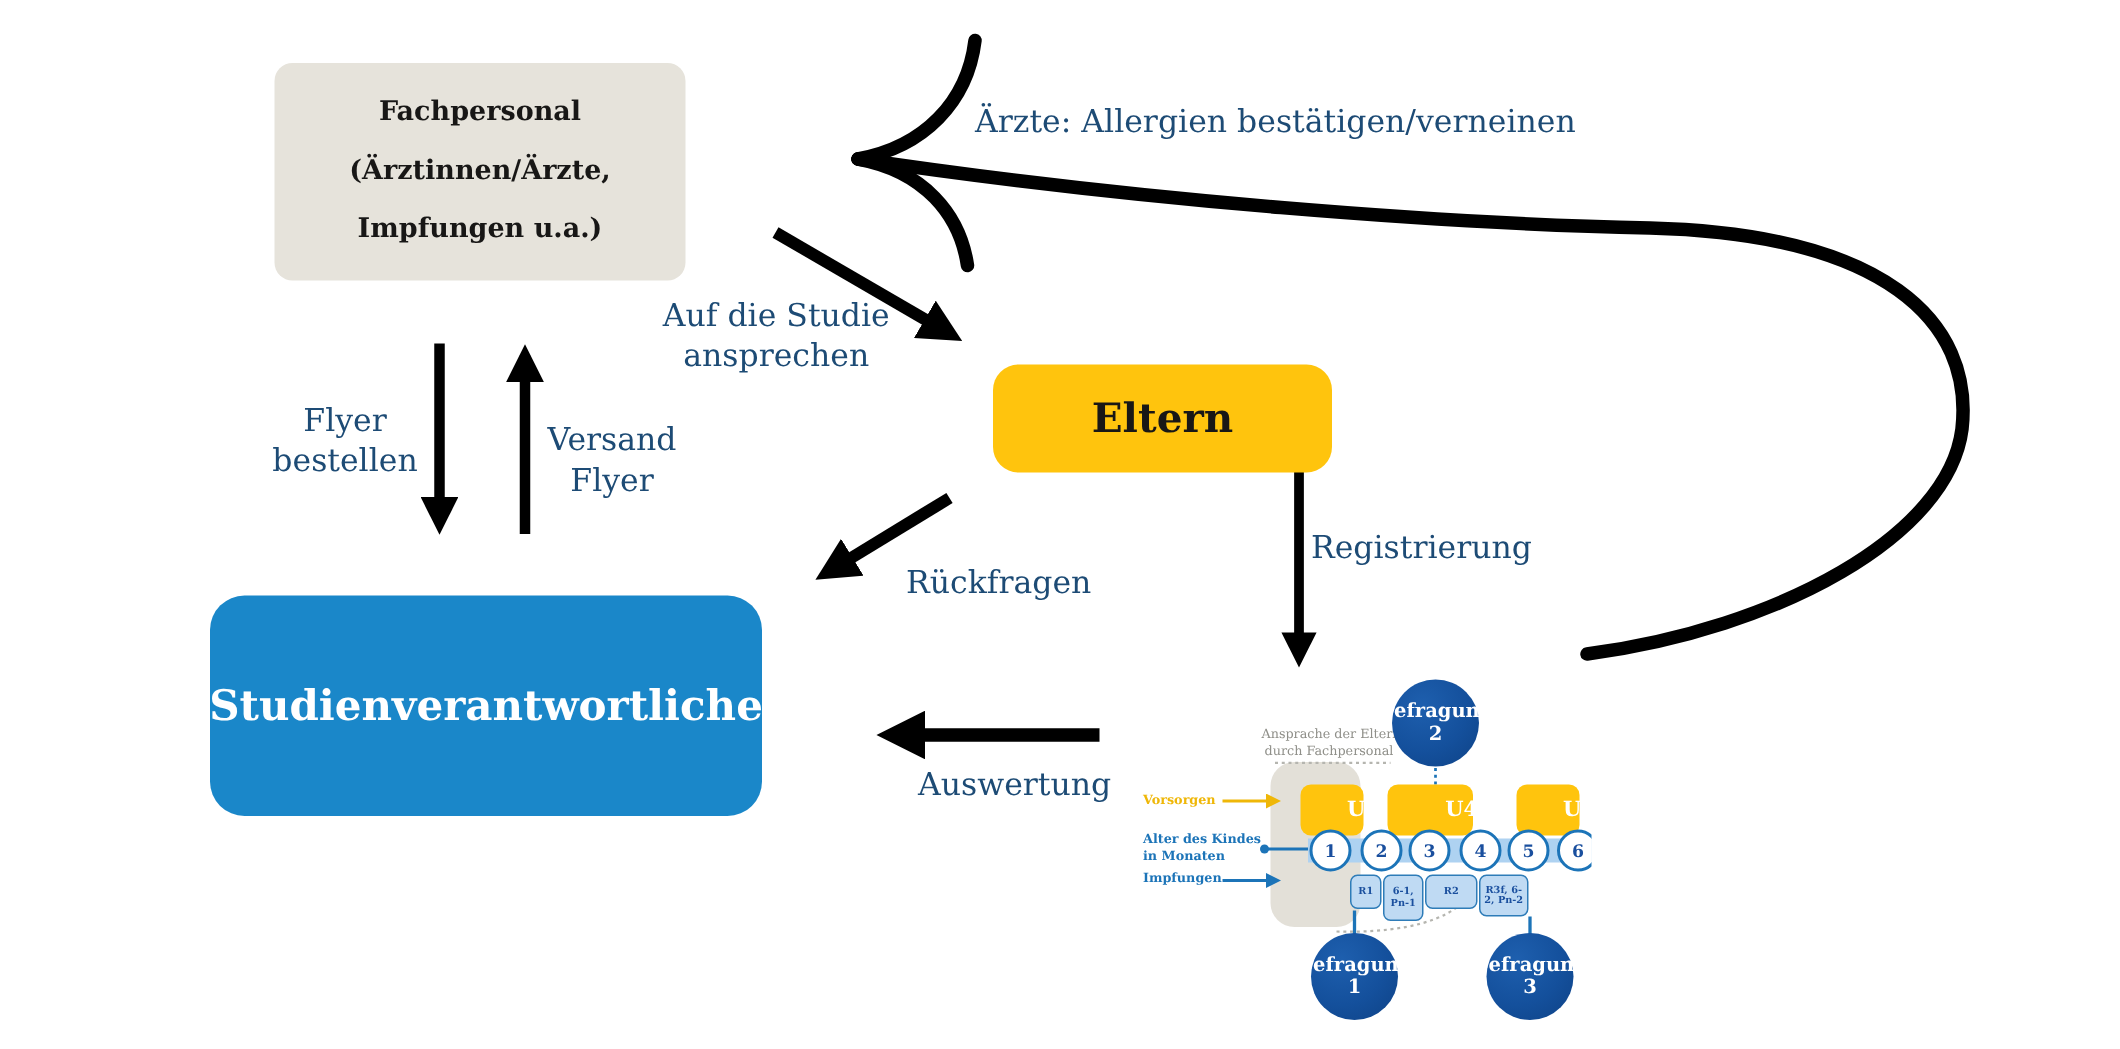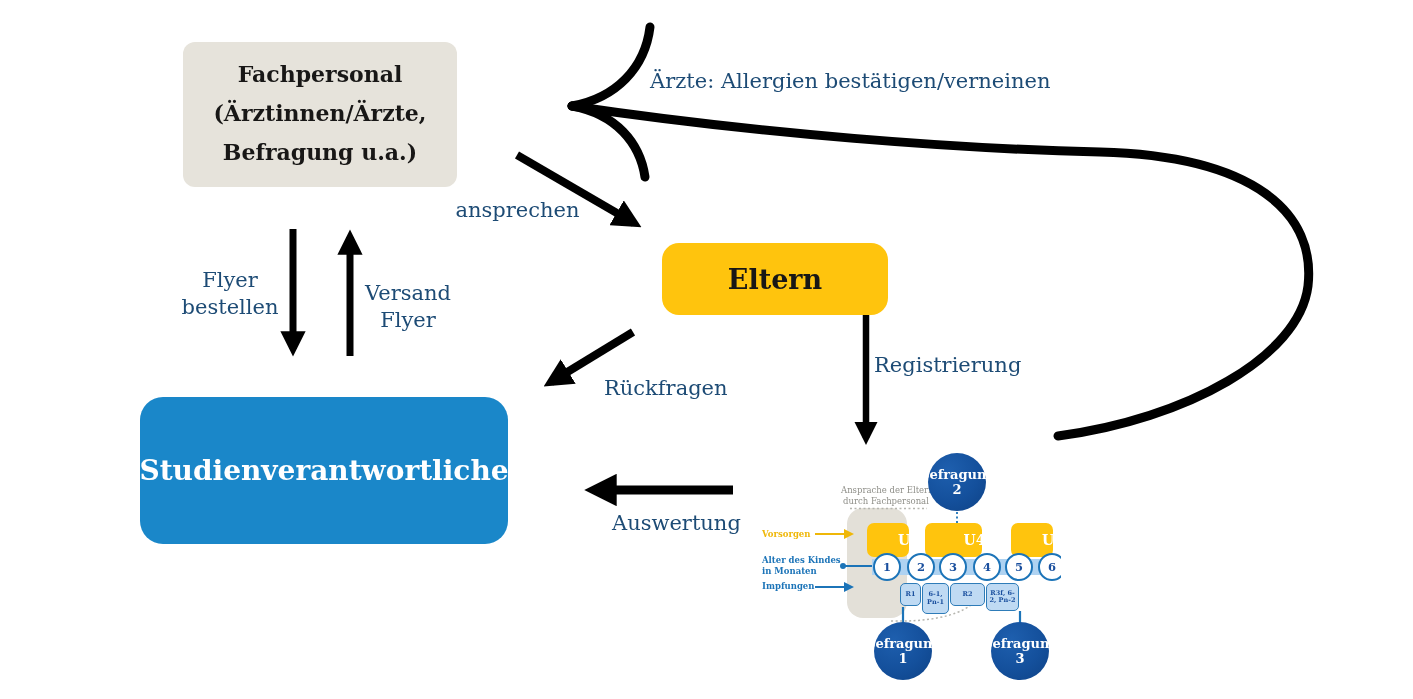--- a/index.html
+++ b/index.html
@@ -5,21 +5,21 @@
   html,body{margin:0;padding:0;background:#fff;}
   .canvas{position:relative;width:1413px;height:699px;background:#fff;overflow:hidden;
           font-family:"DejaVu Serif",serif;}
   svg{display:block;}
   .arrows-layer{position:absolute;left:0;top:0;z-index:1;pointer-events:none;}
 
   
   .node{position:absolute;z-index:2;display:flex;align-items:center;justify-content:center;
         text-align:center;font-weight:700;color:#181716;}
   .node-fachpersonal{left:183px;top:42px;width:274px;height:145px;background:#E6E3DB;
-        border-radius:12px;font-size:22px;line-height:39px;display:block;padding-top:13px;
+        border-radius:12px;font-size:18px;line-height:39px;display:block;padding-top:13px;
         box-sizing:border-box;}
   .node-eltern{left:662px;top:243px;width:226px;height:72px;background:#FFC40D;border-radius:17px;
         font-size:27px;}
   .node-studien{left:140px;top:397px;width:368px;height:147px;background:#1A87C9;border-radius:23px;
         font-size:28px;color:#fff;}
 
   
   .label{position:absolute;z-index:2;color:#1D4B75;font-size:21px;line-height:1.3;white-space:nowrap;}
   .label.center{text-align:center;white-space:normal;}
   .lbl-aerzte{left:650px;top:68px;}
@@ -82,27 +82,28 @@
 
     <line x1="733" y1="490" x2="594" y2="490" stroke="#000" stroke-width="9" marker-end="url(#ahK)"></line>
 
     <line x1="293" y1="229" x2="293" y2="349" stroke="#000" stroke-width="7" marker-end="url(#ahK)"></line>
     <line x1="350" y1="356" x2="350" y2="237" stroke="#000" stroke-width="7" marker-end="url(#ahK)"></line>
   </svg>
 
   <div class="node node-fachpersonal">
     <div>Fachpersonal</div>
     <div>(Ärztinnen/Ärzte,</div>
-    <div>Befragung u.a.)</div>
+    <div>Impfungen u.a.)</div>
   </div>
   <div class="node node-eltern">Eltern</div>
   <div class="node node-studien">Studienverantwortliche</div>
 
   <div class="label lbl-aerzte">Ärzte: Allergien bestätigen/verneinen</div>
   <div class="label center lbl-aufstudie">
+    <div>Auf die Studie</div>
     <div>ansprechen</div>
   </div>
   <div class="label center lbl-flyer">
     <div>Flyer</div>
     <div>bestellen</div>
   </div>
   <div class="label center lbl-versand">
     <div>Versand</div>
     <div>Flyer</div>
   </div>

